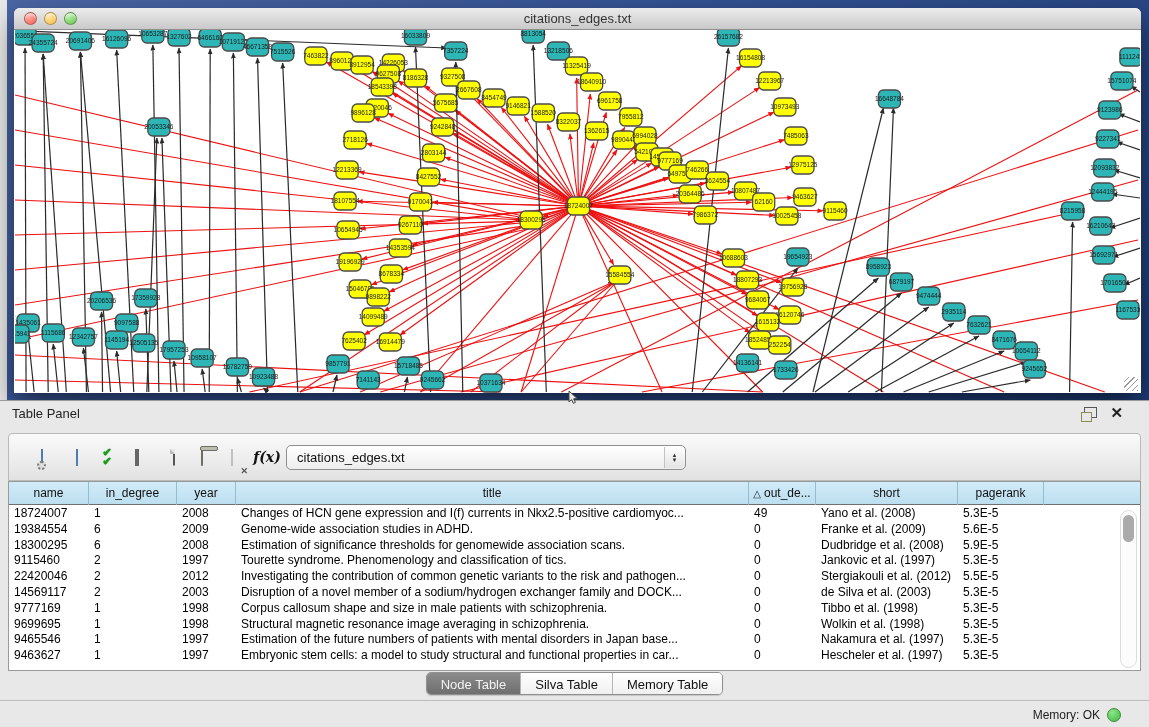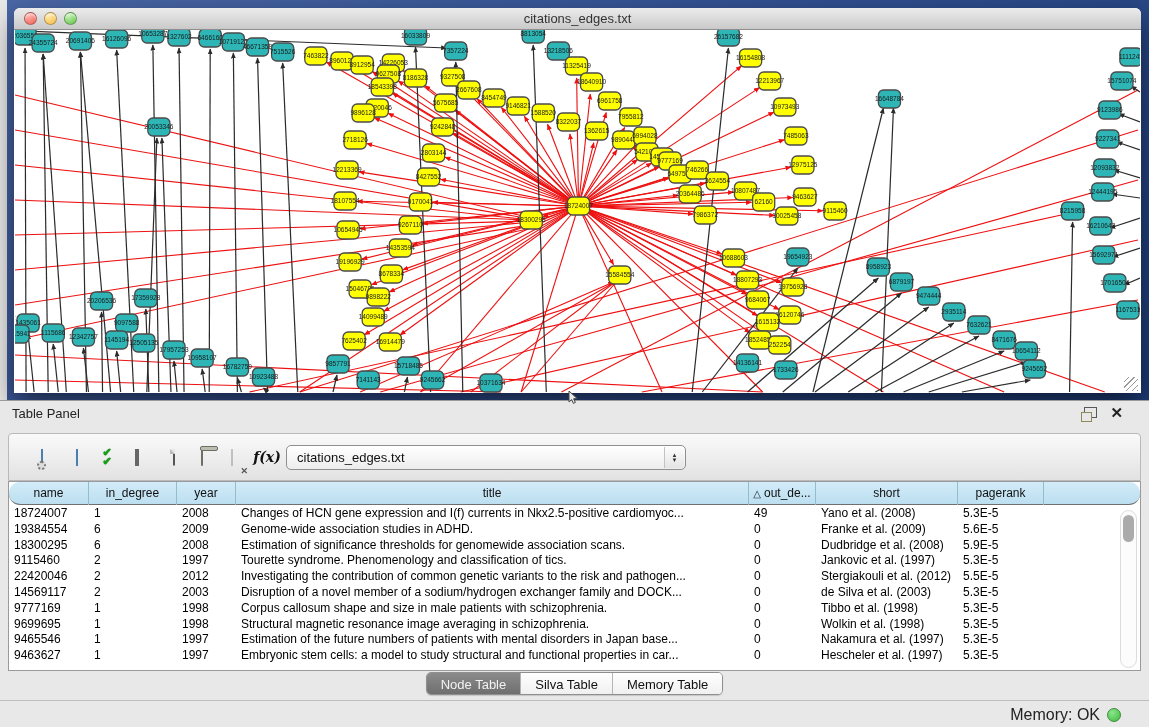--- a/index.html
+++ b/index.html
@@ -83,21 +83,21 @@
   .dropdown{position:absolute;left:277px;top:11px;width:400px;height:25px;
       border:1px solid #8f8f8f;border-radius:5px;background:linear-gradient(#ffffff,#ededed);
       font-size:13px;color:#111;text-align:left;padding:4px 26px 0 10px;}
   .stepper{position:absolute;right:1px;top:1px;bottom:1px;width:20px;border-left:1px solid #c2c2c2;
       border-radius:0 4px 4px 0;background:linear-gradient(#fdfdfd,#e4e4e4);
       font-size:6px;line-height:5px;color:#333;text-align:center;padding-top:6px;}
 
   .tablewrap{position:absolute;left:8px;top:80px;width:1133px;height:190px;
              background:#fff;border:1px solid #9a9a9a;overflow:hidden;}
   .thead{position:relative;height:23px;border-bottom:1px solid #6f6f6f;
-         background:linear-gradient(#d2ebf8,#bcdff0);white-space:nowrap;font-size:0;border-radius:11px;}
+         background:linear-gradient(#d2ebf8,#bcdff0);white-space:nowrap;font-size:0;}
   .th{display:inline-block;height:23px;border-right:1px solid #93bccf;
       font-size:12px;color:#111;text-align:center;padding-top:4px;overflow:hidden;}
   .sortmark{font-size:10px;color:#123;margin-right:3px;}
   .tbody{font-size:0;}
   .tr{height:15.8px;white-space:nowrap;}
   .td{display:inline-block;height:15.8px;font-size:12px;color:#000;
       padding:1px 0 0 5px;overflow:hidden;white-space:nowrap;vertical-align:top;}
   .vscroll{position:absolute;right:3px;top:28px;width:17px;height:158px;border-radius:9px;
            background:#fcfcfc;border:1px solid #dcdcdc;}
   .vthumb{position:absolute;left:2px;top:4px;width:11px;height:27px;border-radius:6px;
@@ -107,21 +107,21 @@
   .seg{display:inline-flex;border:1px solid #8f8f8f;border-radius:5px;overflow:hidden;
        box-shadow:0 1px 1px rgba(0,0,0,.15);}
   .seg button{border:none;margin:0;font-size:13px;height:21px;padding:2px 14px 0;
        background:linear-gradient(#ffffff,#f0f0f0);color:#111;border-left:1px solid #b5b5b5;
        font-family:"Liberation Sans",sans-serif;}
   .seg button:first-child{border-left:none;}
   .seg button.selected{background:linear-gradient(#8b8b8b,#6f6f6f);color:#f2f2f2;}
 
   .statusbar{position:absolute;left:0;top:299px;width:100%;height:28px;
        border-top:1px solid #bdbdbd;display:flex;justify-content:flex-end;align-items:center;
-       gap:7px;padding-right:28px;font-size:16px;color:#222;}
+       gap:7px;padding-right:28px;font-size:12px;color:#222;}
   .memdot{width:14px;height:14px;border-radius:50%;border:1px solid #3d8b3d;
        background:radial-gradient(circle at 35% 30%,#8de58d,#3dbb3d);}
 </style>
 </head>
 <body>
 
 <div class="app">
 
   <div class="desktop">
     <div class="net-window">

